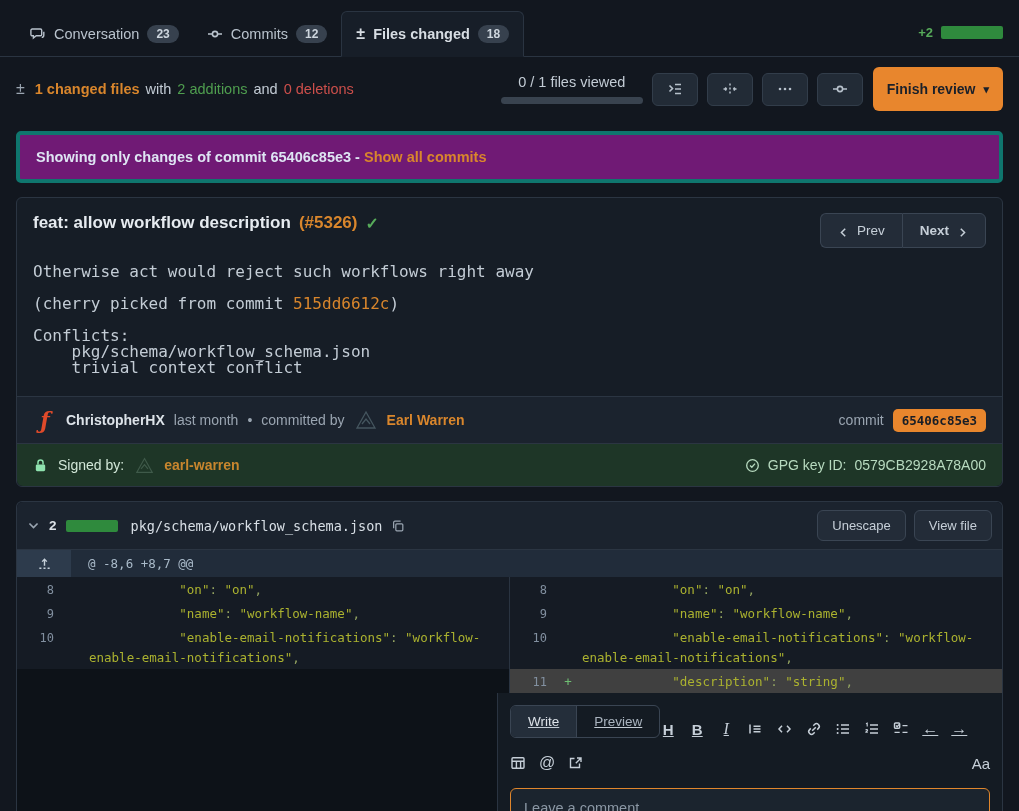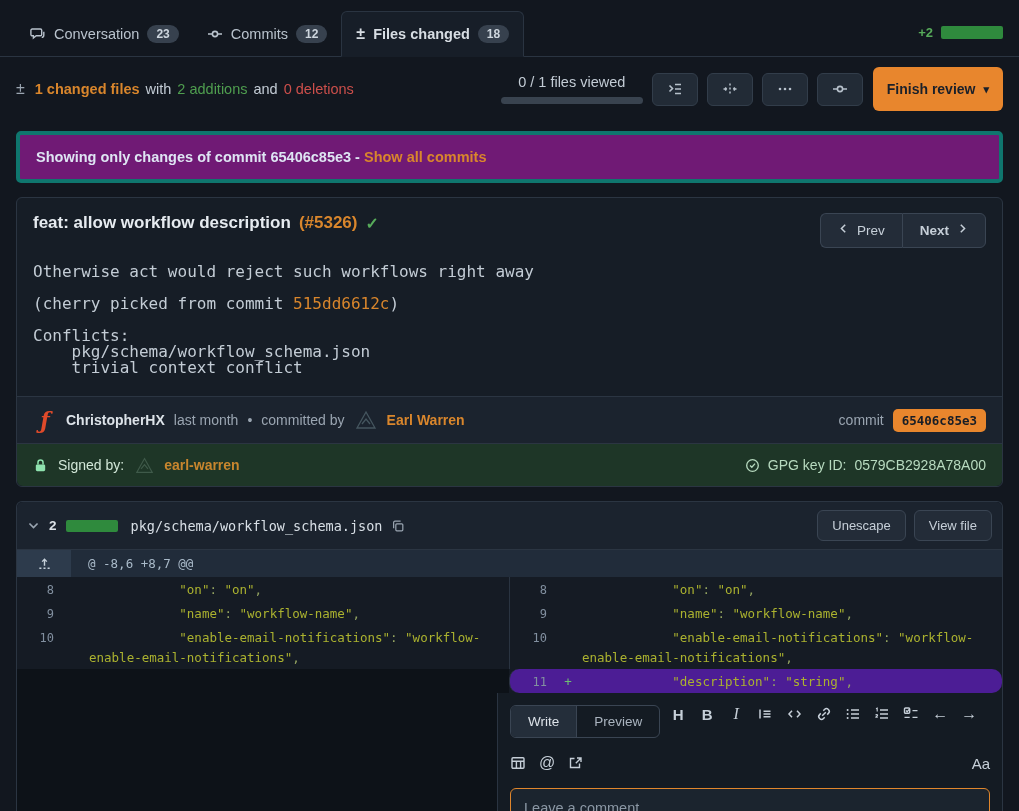--- a/index.html
+++ b/index.html
@@ -33,21 +33,21 @@
   .banner { margin:8px 16px 14px; background:#701a75; border:4px solid #0f766e; border-radius:5px; padding:14px 16px; font-size:14.5px; color:#dee5f3;font-weight:bold; }
   .banner a { color:#d9862c; text-decoration:none; }
 
   
   .commit-box { margin:0 16px; border:1px solid #2b3542; border-radius:6px; background:#161d26; }
   .commit-header { display:flex; align-items:flex-start; padding:15px 16px 10px; }
   .commit-title { font-size:17px; font-weight:700; color:#e6ebf0; display:flex; align-items:center; gap:8px; }
   .commit-title .issue { color:#d9862c; }
   .commit-title .check { color:#57ab5a; font-size:16px; }
   .pn-group { margin-left:auto; display:flex; }
-  .pn-btn { background:#232c38; border:1px solid #3a4553; color:#c6cfd8; font-size:13.5px; padding:9px 17px; display:flex; align-items:flex-start; gap:8px; cursor:pointer; font-family:"Liberation Sans",sans-serif; }
+  .pn-btn { background:#232c38; border:1px solid #3a4553; color:#c6cfd8; font-size:13.5px; padding:9px 17px; display:flex; align-items:flex-end; gap:8px; cursor:pointer; font-family:"Liberation Sans",sans-serif; }
   .pn-btn.prev { border-radius:6px 0 0 6px; border-right:none; }
   .pn-btn.next { border-radius:0 6px 6px 0;font-weight:bold; }
   .commit-body { padding:6px 16px 20px; font-family:"DejaVu Sans Mono",monospace; font-size:16px; line-height:16px; white-space:pre-wrap; color:#c3ccd5; }
   .commit-body a { color:#d9862c; text-decoration:none; }
   .commit-footer { display:flex; align-items:center; gap:9px; padding:11px 16px; background:#1b232e; border-top:1px solid #2b3542; font-size:14px; color:#9aa5b1; }
   .avatar { width:24px; height:24px; border-radius:4px; display:flex; align-items:center; justify-content:center; }
   .avatar.fx { color:#e04a2a; font-family:"DejaVu Serif",serif; font-style:italic; font-weight:700; font-size:22px; }
   .name-strong { color:#dde3e9; font-weight:700; }
   .name-orange { color:#d9862c; font-weight:700; }
   .commit-sha-wrap { margin-left:auto; display:flex; align-items:center; gap:9px; }
@@ -73,28 +73,28 @@
   .hunk-text { font-family:"DejaVu Sans Mono",monospace; font-size:12.5px; color:#a9bac9; padding:6px 10px 6px 17px; }
 
   .diff-row { display:flex; align-items:stretch; }
   .half { flex:1 1 0; display:grid; grid-template-columns:46px 24px 1fr; min-width:0; }
   .half.rgt { border-left:1px solid #2a3441; }
   .c-num { font-family:"DejaVu Sans Mono",monospace; font-size:12px; color:#8290a0; text-align:right; padding:3px 9px 0 0; line-height:20px; }
   .c-mark { font-family:"DejaVu Sans Mono",monospace; font-size:12.5px; color:#6fbf73; text-align:center; padding-top:3px; line-height:20px; }
   .c-code { font-family:"DejaVu Sans Mono",monospace; font-size:12.5px; line-height:20px; padding:3px 8px 1px 2px; white-space:pre-wrap; overflow-wrap:break-word; min-width:0; }
   .seg-str { color:#abb22f; }
   .seg-pun { color:#93a361; }
-  .half.added { background:#4c1d95;border-radius:10px; }
+  .half.added { background:#404040; }
   .half.empty { background:#0d1218; }
 
   
   .comment-row { display:flex; align-items:stretch; height:330px; }
   .comment-left { flex:1 1 0; background:#0d1218; }
   .comment-right { flex:1 1 0; background:#141b23; border-left:1px solid #2a3441; padding:12px 12px 0; }
-  .ed-row { display:flex; align-items:flex-start; gap:10px; }
+  .ed-row { display:flex; align-items:flex-end; gap:0;text-decoration:underline; }
   .ed-group { display:flex; align-items:center; gap:13px; }
   .seg-ctl { display:flex; border:1px solid #3a4553; border-radius:6px; overflow:hidden; font-size:13.5px; }
   .seg-ctl .sw { padding:8px 17px; background:#242e3a; color:#dde3e9; cursor:pointer; }
   .seg-ctl .sp { padding:8px 17px; color:#aab4bf; border-left:1px solid #3a4553; cursor:pointer; }
   .ed-ic { color:#c6cfd8; cursor:pointer; display:flex; align-items:center; justify-content:center; min-width:16px; height:18px; font-size:15px; }
   .ed-ic.b { font-weight:700; } .ed-ic.i { font-style:italic; font-family:"Liberation Serif",serif; }
   .ed-row2 { margin-top:16px; display:flex; align-items:center; gap:15px; }
   .aa { margin-left:auto; color:#c6cfd8; font-size:15px; cursor:pointer; }
   .comment-ta { margin-top:16px; width:100%; height:140px; background:#1b242e; border:1.5px solid #e0862c; border-radius:6px; padding:11px 13px; color:#c3ccd5; font-size:14.5px; font-family:"Liberation Sans",sans-serif; resize:vertical; outline:none; }
   .comment-ta::placeholder { color:#8b97a4; }

